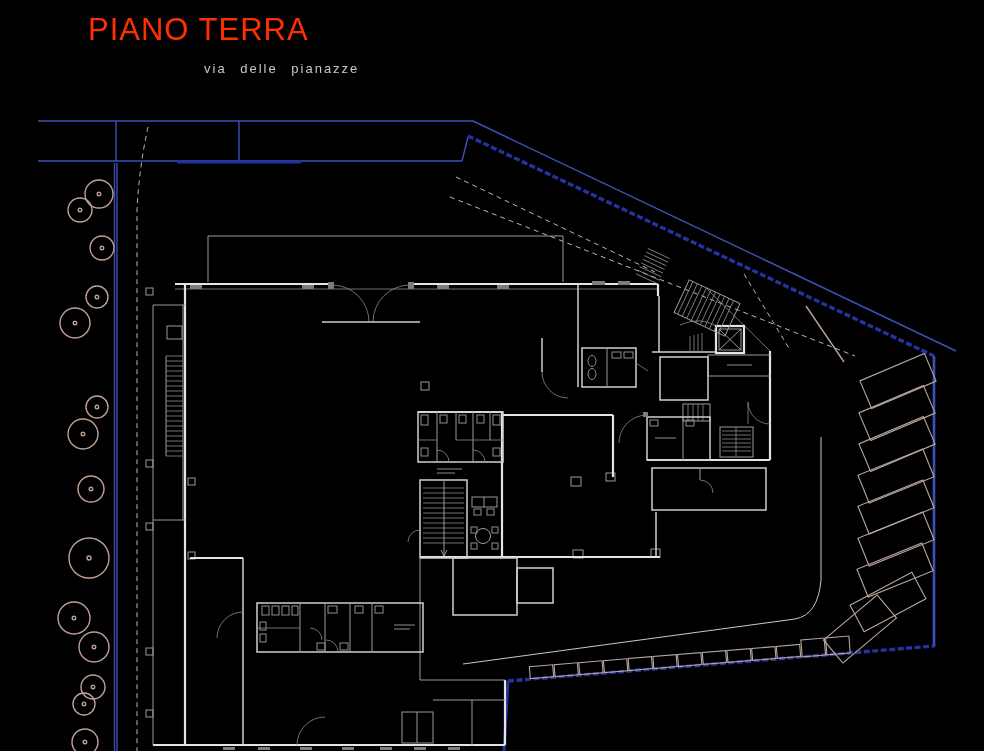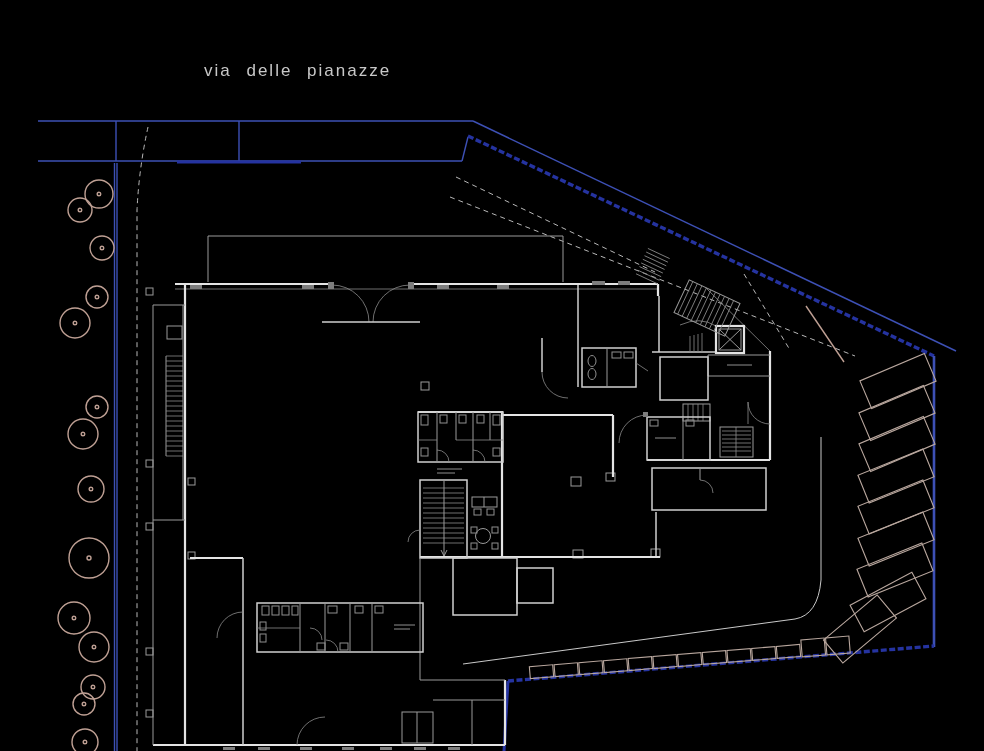--- a/index.html
+++ b/index.html
@@ -11,21 +11,21 @@
     --wall:#e4e4e4;
     --detail:#9a9a9a;
     --vegetation:#bfa094;
     --parking:#b9a79e;
   }
   html,body{margin:0;padding:0;background:var(--background);}
   #stage{position:relative;width:984px;height:751px;background:var(--background);overflow:hidden;
          font-family:"Liberation Sans", sans-serif;}
   #plan-title{position:absolute;left:88px;top:12px;font-size:31px;letter-spacing:1px;
               color:var(--title-red);font-weight:400;white-space:nowrap;}
-  #street-label{position:absolute;left:204px;top:61px;font-size:17px;letter-spacing:2px;
+  #street-label{position:absolute;left:204px;top:61px;font-size:13px;letter-spacing:2px;
                 word-spacing:8px;color:var(--street-text);font-weight:400;white-space:nowrap;}
   svg{position:absolute;left:0;top:0;}
   .rd{stroke:var(--road-blue);stroke-width:1.4;fill:none;}
   .rdv{stroke:var(--road-blue);stroke-width:2.6;fill:none;}
   .rdt{stroke:var(--road-blue-dark);stroke-width:3.4;fill:none;stroke-dasharray:6 2.5;}
   .rds{stroke:var(--road-blue-dark);stroke-width:3;fill:none;}
   .wall{stroke:var(--wall);stroke-width:2.2;fill:none;}
   .wallm{stroke:#cfcfcf;stroke-width:1.5;fill:none;}
   .thin{stroke:var(--detail);stroke-width:1;fill:none;}
   .fine{stroke:#8c8c8c;stroke-width:.8;fill:none;}
@@ -34,20 +34,21 @@
   .tan{stroke:var(--vegetation);stroke-width:1.4;fill:none;}
   .park{stroke:var(--parking);stroke-width:1.1;fill:none;}
   .sill{fill:#7d7d7d;}
   .tm{stroke:#8f8f8f;stroke-width:1;fill:none;}
 </style>
 </head>
 <body>
 
 <div id="stage">
 
+  <div id="plan-title">PIANO TERRA</div>
   <div id="street-label">via delle pianazze</div>
 
   <svg width="984" height="751" viewBox="0 0 984 751">
 
     <g>
       <line class="rd" x1="38" y1="121" x2="473" y2="121"></line>
       <line class="rd" x1="473" y1="121" x2="956" y2="351"></line>
       <line class="rd" x1="38" y1="161" x2="462" y2="161"></line>
       <line class="rd" x1="116" y1="121" x2="116" y2="161"></line>
       <line class="rd" x1="239" y1="121" x2="239" y2="161"></line>

